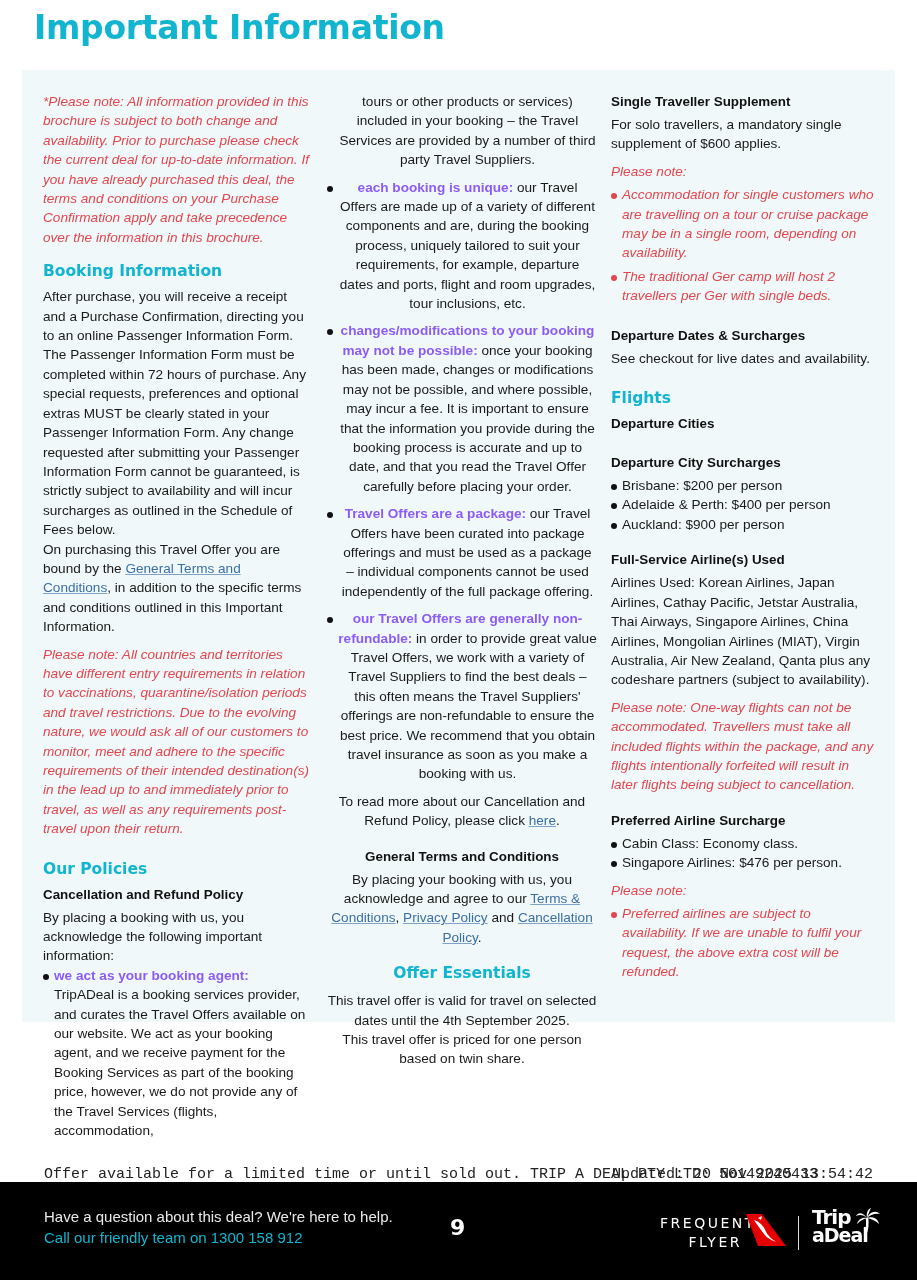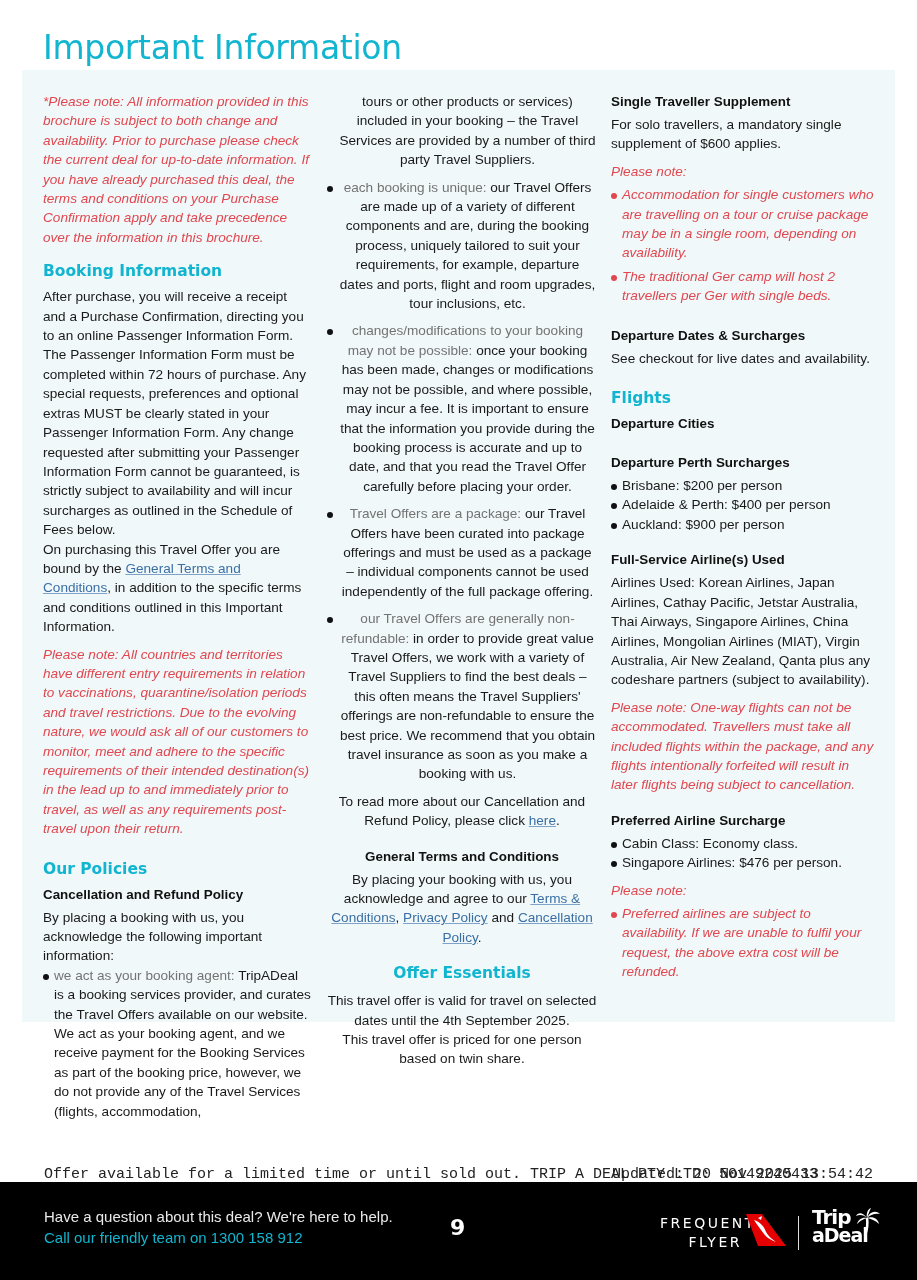--- a/index.html
+++ b/index.html
@@ -1,43 +1,43 @@
 <!DOCTYPE html>
 <html><head>
 <meta charset="utf-8">
 <style>
   * { box-sizing: border-box; margin: 0; padding: 0; }
   html, body { width: 917px; height: 1280px; background: #ffffff; overflow: hidden; }
   body { font-family: "Liberation Sans", "DejaVu Sans", sans-serif; color: #1a1a1a; position: relative; }
 
   .page-title {
-    position: absolute; left: 43px; top: 8px;
-    font-family: "DejaVu Sans", sans-serif; font-weight: normal;
-    font-size: 33px; color: #12b5cf; letter-spacing: -0.3px; margin-top: 20px;
+    position: absolute; left: 34px; top: 8px;
+    font-family: "DejaVu Sans", sans-serif; font-weight: bold;
+    font-size: 33px; color: #12b5cf; letter-spacing: -0.3px;
   }
 
   .info-box {
     position: absolute; left: 22px; top: 70px; width: 873px; height: 952px;
     background: #f1f8fa;
   }
 
   .col { position: absolute; top: 22px; font-size: 13.6px; line-height: 19.4px; }
   .col1 { left: 21px; width: 268px; }
   .col2 { left: 305px; width: 270px; text-align: center; }
   .col3 { left: 589px; width: 268px; }
 
   .note { color: #e0474f; font-style: italic; }
   .h2 {
     font-family: "DejaVu Sans", sans-serif; font-weight: bold;
     color: #12b5cf; font-size: 15.5px; line-height: 20px;
   }
   .h3 { font-weight: bold; font-size: 13.4px; line-height: 19px; color: #111; }
   .para { color: #1a1a1a; }
   a.link { color: #3a6fa5; text-decoration: underline; text-decoration-color: #7fa3c8; }
-  b { font-weight: normal; color: #737373; }
+  b { font-weight: bold; color: #8b5cf6; }
 
   ul.blist { list-style: none; }
   ul.blist li { position: relative; padding-left: 11px; }
   ul.blist li::before {
     content: ""; position: absolute; left: 0; top: 8px;
     width: 6px; height: 6px; border-radius: 50%; background: #111;
   }
   ul.blist.red li::before { background: #e0474f; }
   ul.blist.policy li { padding-left: 11px; }
 
@@ -143,21 +143,21 @@
     <div class="gap16"></div>
     <h3 class="h3">Departure Dates &amp; Surcharges</h3>
     <div class="gap4"></div>
     <p class="para">See checkout for live dates and availability.</p>
     <div class="gap20"></div>
     <h2 class="h2">Flights</h2>
     <div class="gap6"></div>
     <h3 class="h3">Departure Cities</h3>
     <div class="gap4"></div>
     <div class="gap16"></div>
-    <h3 class="h3">Departure Perth Surcharges</h3>
+    <h3 class="h3">Departure City Surcharges</h3>
     <div class="gap4"></div>
     <ul class="blist">
       <li>Brisbane: $200 per person</li>
       <li>Adelaide &amp; Perth: $400 per person</li>
       <li>Auckland: $900 per person</li>
     </ul>
     <div class="gap16"></div>
     <h3 class="h3">Full-Service Airline(s) Used</h3>
     <div class="gap4"></div>
     <p class="para">Airlines Used: Korean Airlines, Japan Airlines, Cathay Pacific, Jetstar Australia, Thai Airways, Singapore Airlines, China Airlines, Mongolian Airlines (MIAT), Virgin Australia, Air New Zealand, Qanta plus any codeshare partners (subject to availability).</p>

